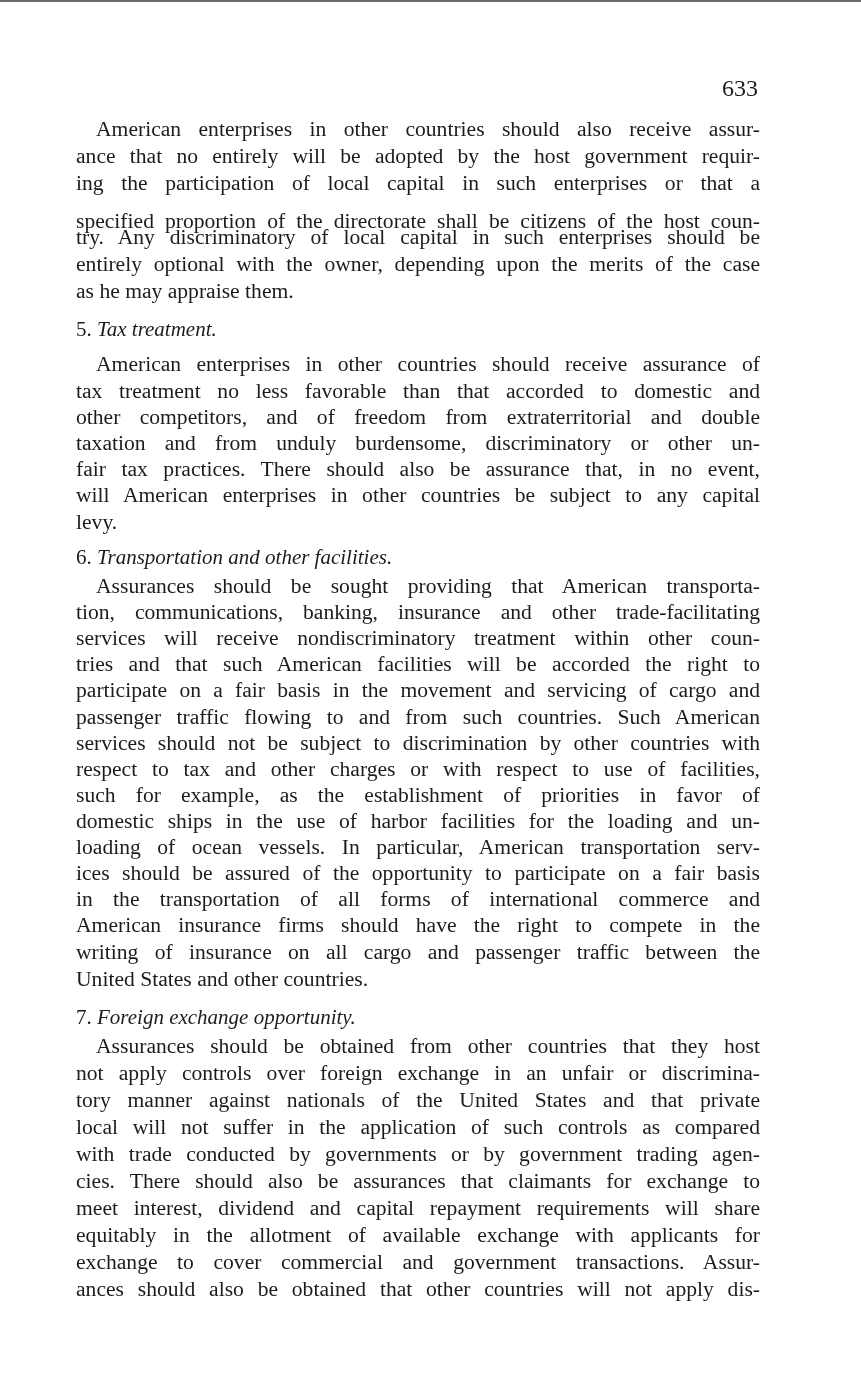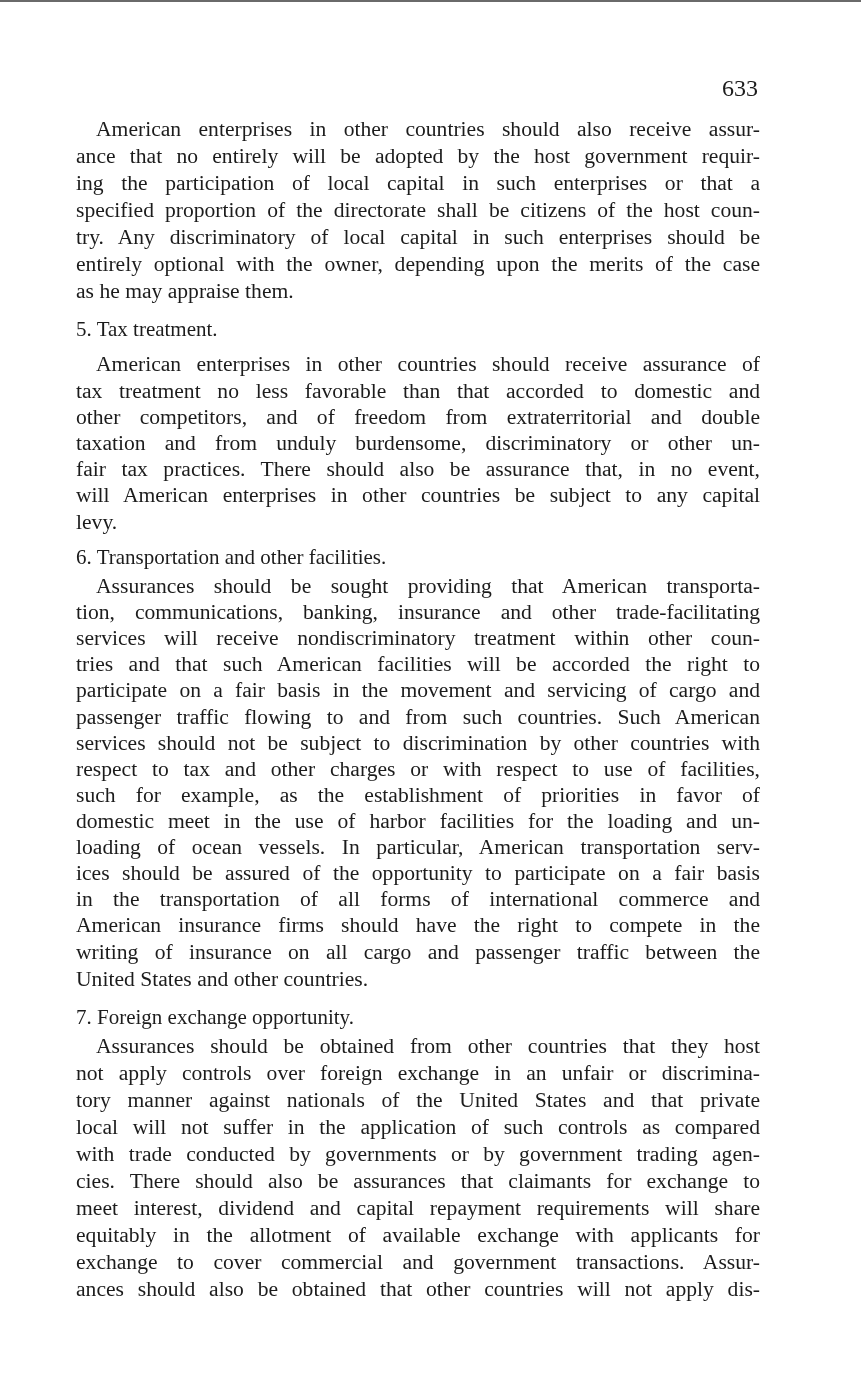--- a/index.html
+++ b/index.html
@@ -34,36 +34,36 @@
     font-size: 21.6px; line-height: 26px; height: 26px;
     white-space: nowrap;
     text-align: justify; text-align-last: justify;
   }
   .line.last { text-align-last: left; }
   .line.indent { left: 96px; width: 664px; }
   .heading {
     position: absolute; left: 76px;
     font-size: 21px; line-height: 26px; white-space: nowrap;
   }
-  .heading .title { }
+  .heading .title { font-style: italic; }
 </style>
 </head>
 <body>
 
 <div class="top-rule"></div>
 
 <div class="page-header">
   <span class="page-number">633</span>
 </div>
 
 <div>
   <div class="line indent" style="top:116px">American enterprises in other countries should also receive assur-</div>
   <div class="line" style="top:143px">ance that no entirely will be adopted by the host government requir-</div>
   <div class="line" style="top:170px">ing the participation of local capital in such enterprises or that a</div>
-  <div class="line" style="top:197px">specified proportion of the directorate shall be citizens of the host coun-</div>
+  <div class="line" style="top:208px">specified proportion of the directorate shall be citizens of the host coun-</div>
   <div class="line" style="top:224px">try. Any discriminatory of local capital in such enterprises should be</div>
   <div class="line" style="top:251px">entirely optional with the owner, depending upon the merits of the case</div>
   <div class="line last" style="top:278px">as he may appraise them.</div>
 </div>
 
 <div class="heading" style="top:316px">
   <span>5.</span>
   <span class="title">Tax treatment.</span>
 </div>
 <div>
@@ -83,21 +83,21 @@
 <div>
   <div class="line indent" style="top:573px">Assurances should be sought providing that American transporta-</div>
   <div class="line" style="top:599px">tion, communications, banking, insurance and other trade-facilitating</div>
   <div class="line" style="top:625px">services will receive nondiscriminatory treatment within other coun-</div>
   <div class="line" style="top:651px">tries and that such American facilities will be accorded the right to</div>
   <div class="line" style="top:677px">participate on a fair basis in the movement and servicing of cargo and</div>
   <div class="line" style="top:704px">passenger traffic flowing to and from such countries. Such American</div>
   <div class="line" style="top:730px">services should not be subject to discrimination by other countries with</div>
   <div class="line" style="top:756px">respect to tax and other charges or with respect to use of facilities,</div>
   <div class="line" style="top:782px">such for example, as the establishment of priorities in favor of</div>
-  <div class="line" style="top:808px">domestic meet in the use of harbor facilities for the loading and un-</div>
+  <div class="line" style="top:808px">domestic ships in the use of harbor facilities for the loading and un-</div>
   <div class="line" style="top:834px">loading of ocean vessels. In particular, American transportation serv-</div>
   <div class="line" style="top:860px">ices should be assured of the opportunity to participate on a fair basis</div>
   <div class="line" style="top:886px">in the transportation of all forms of international commerce and</div>
   <div class="line" style="top:912px">American insurance firms should have the right to compete in the</div>
   <div class="line" style="top:939px">writing of insurance on all cargo and passenger traffic between the</div>
   <div class="line last" style="top:966px">United States and other countries.</div>
 </div>
 
 <div class="heading" style="top:1004px">
   <span>7.</span>

